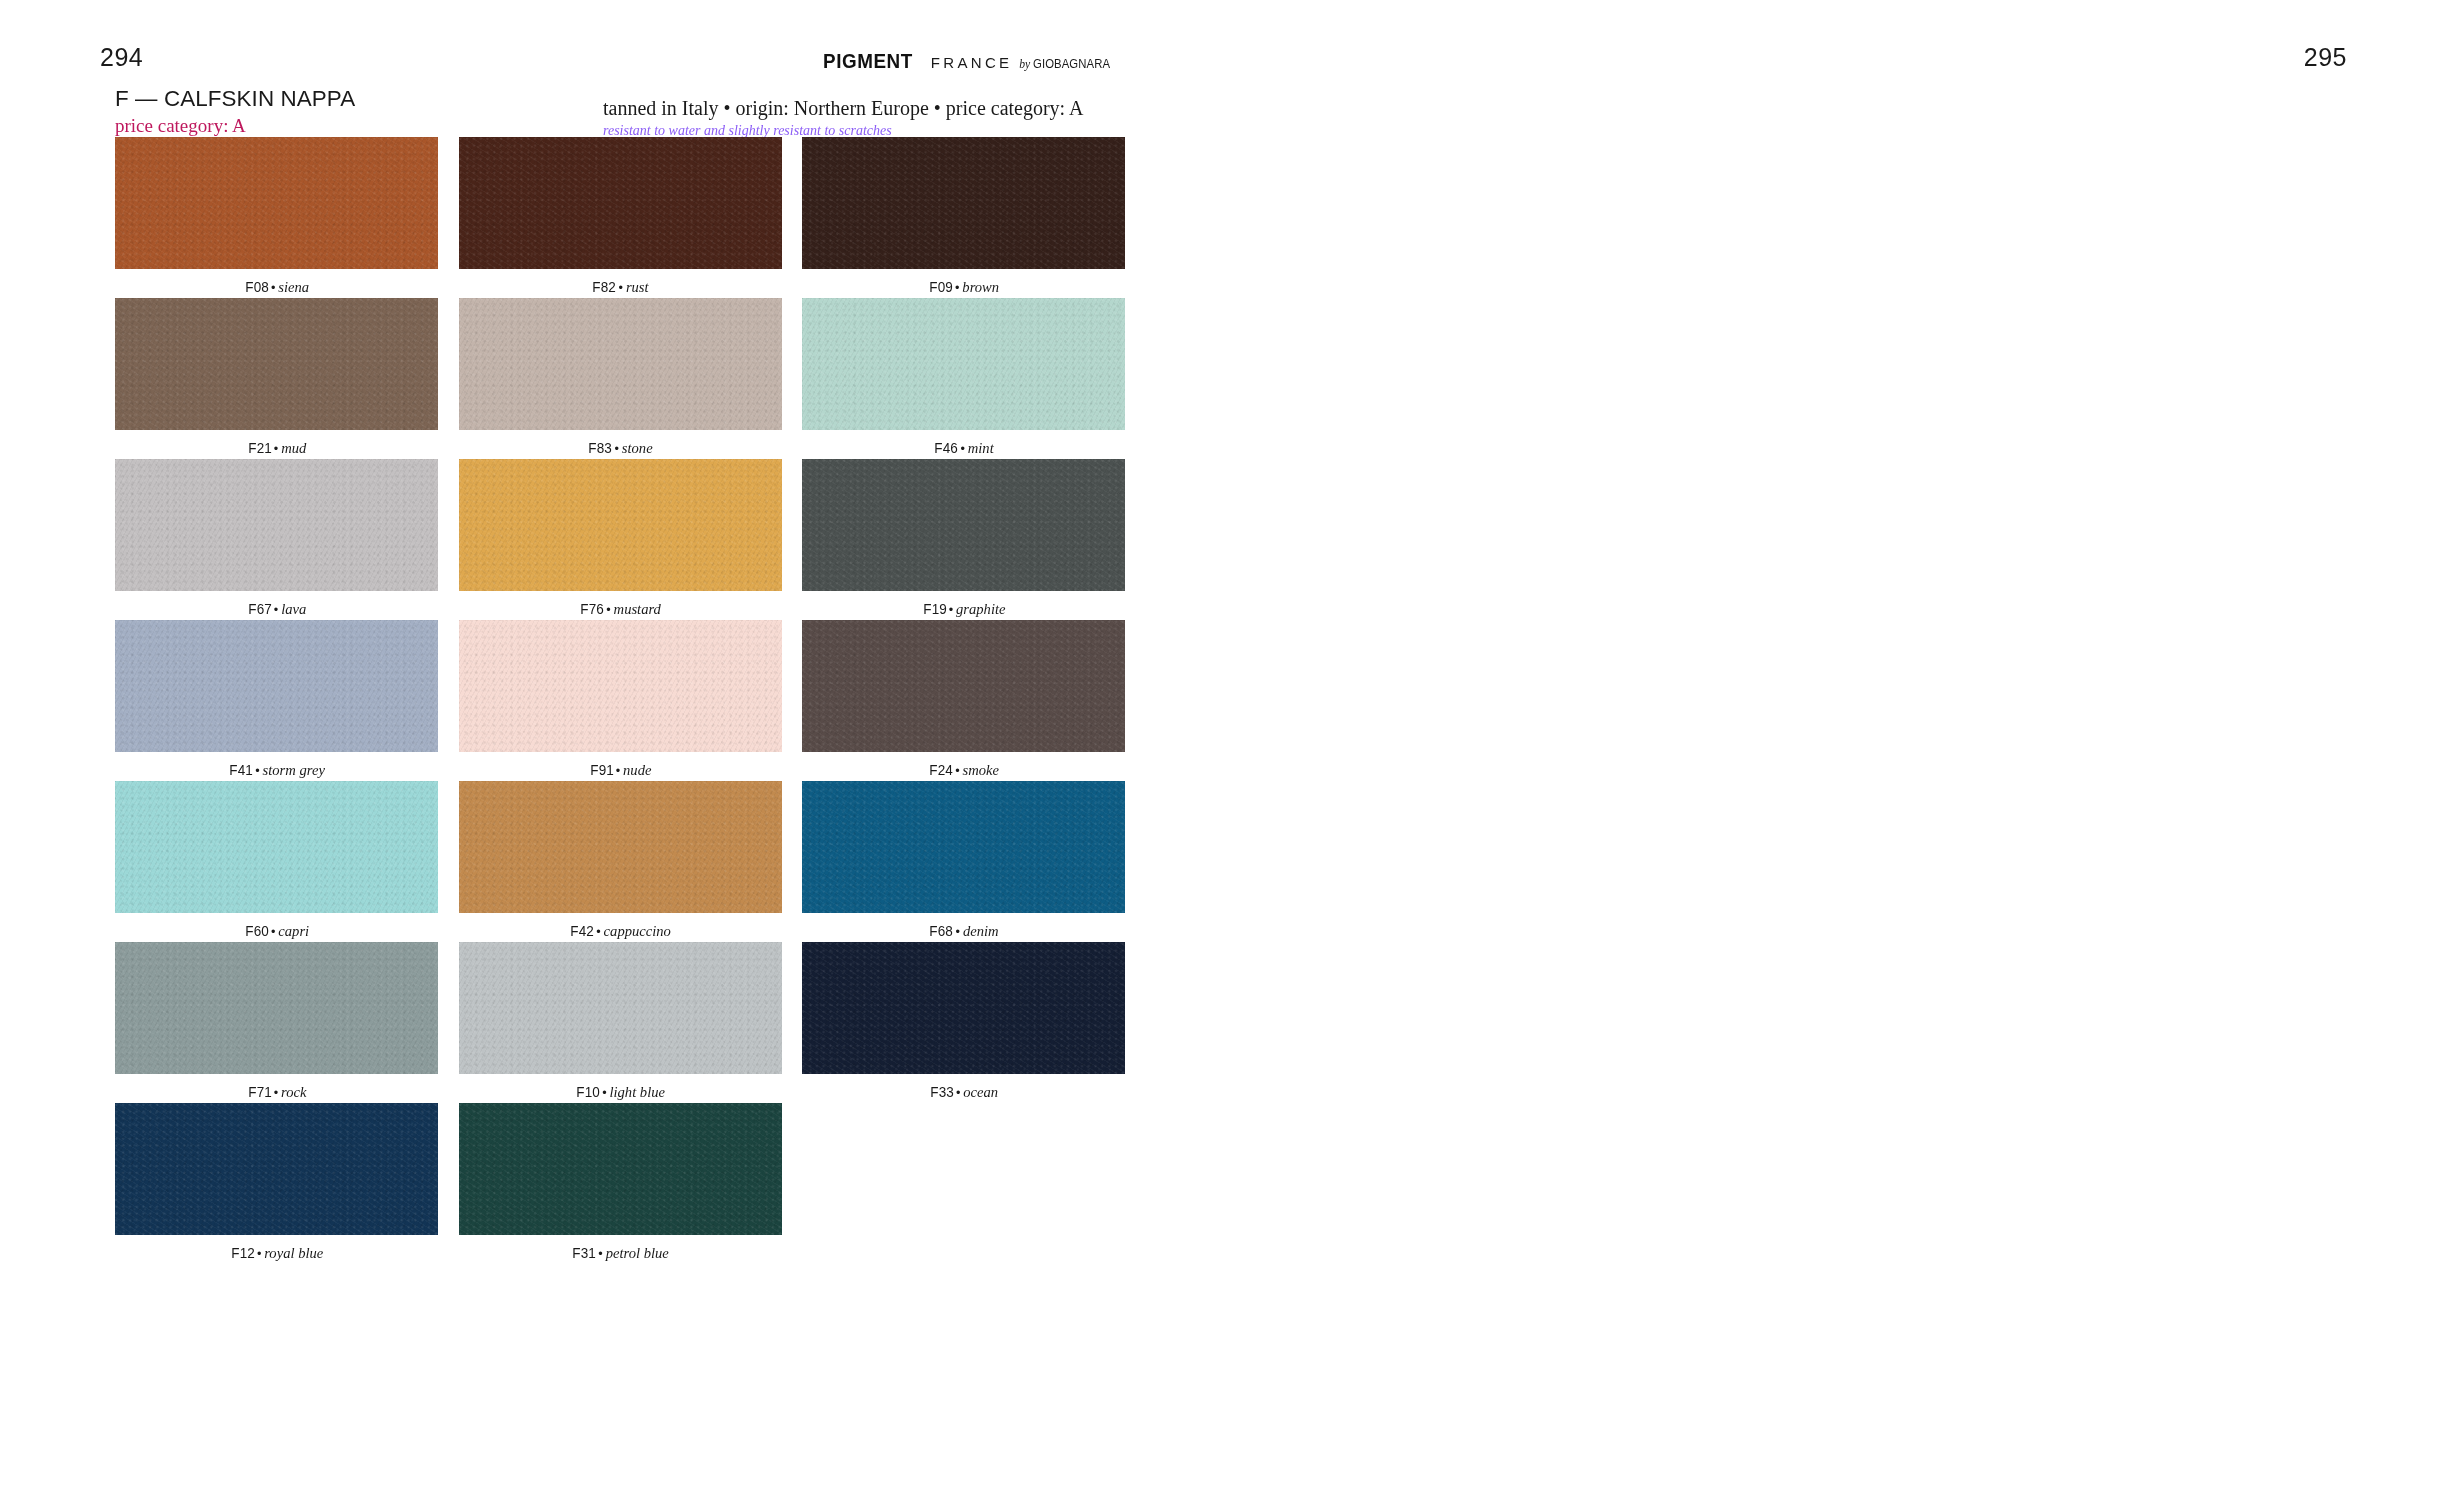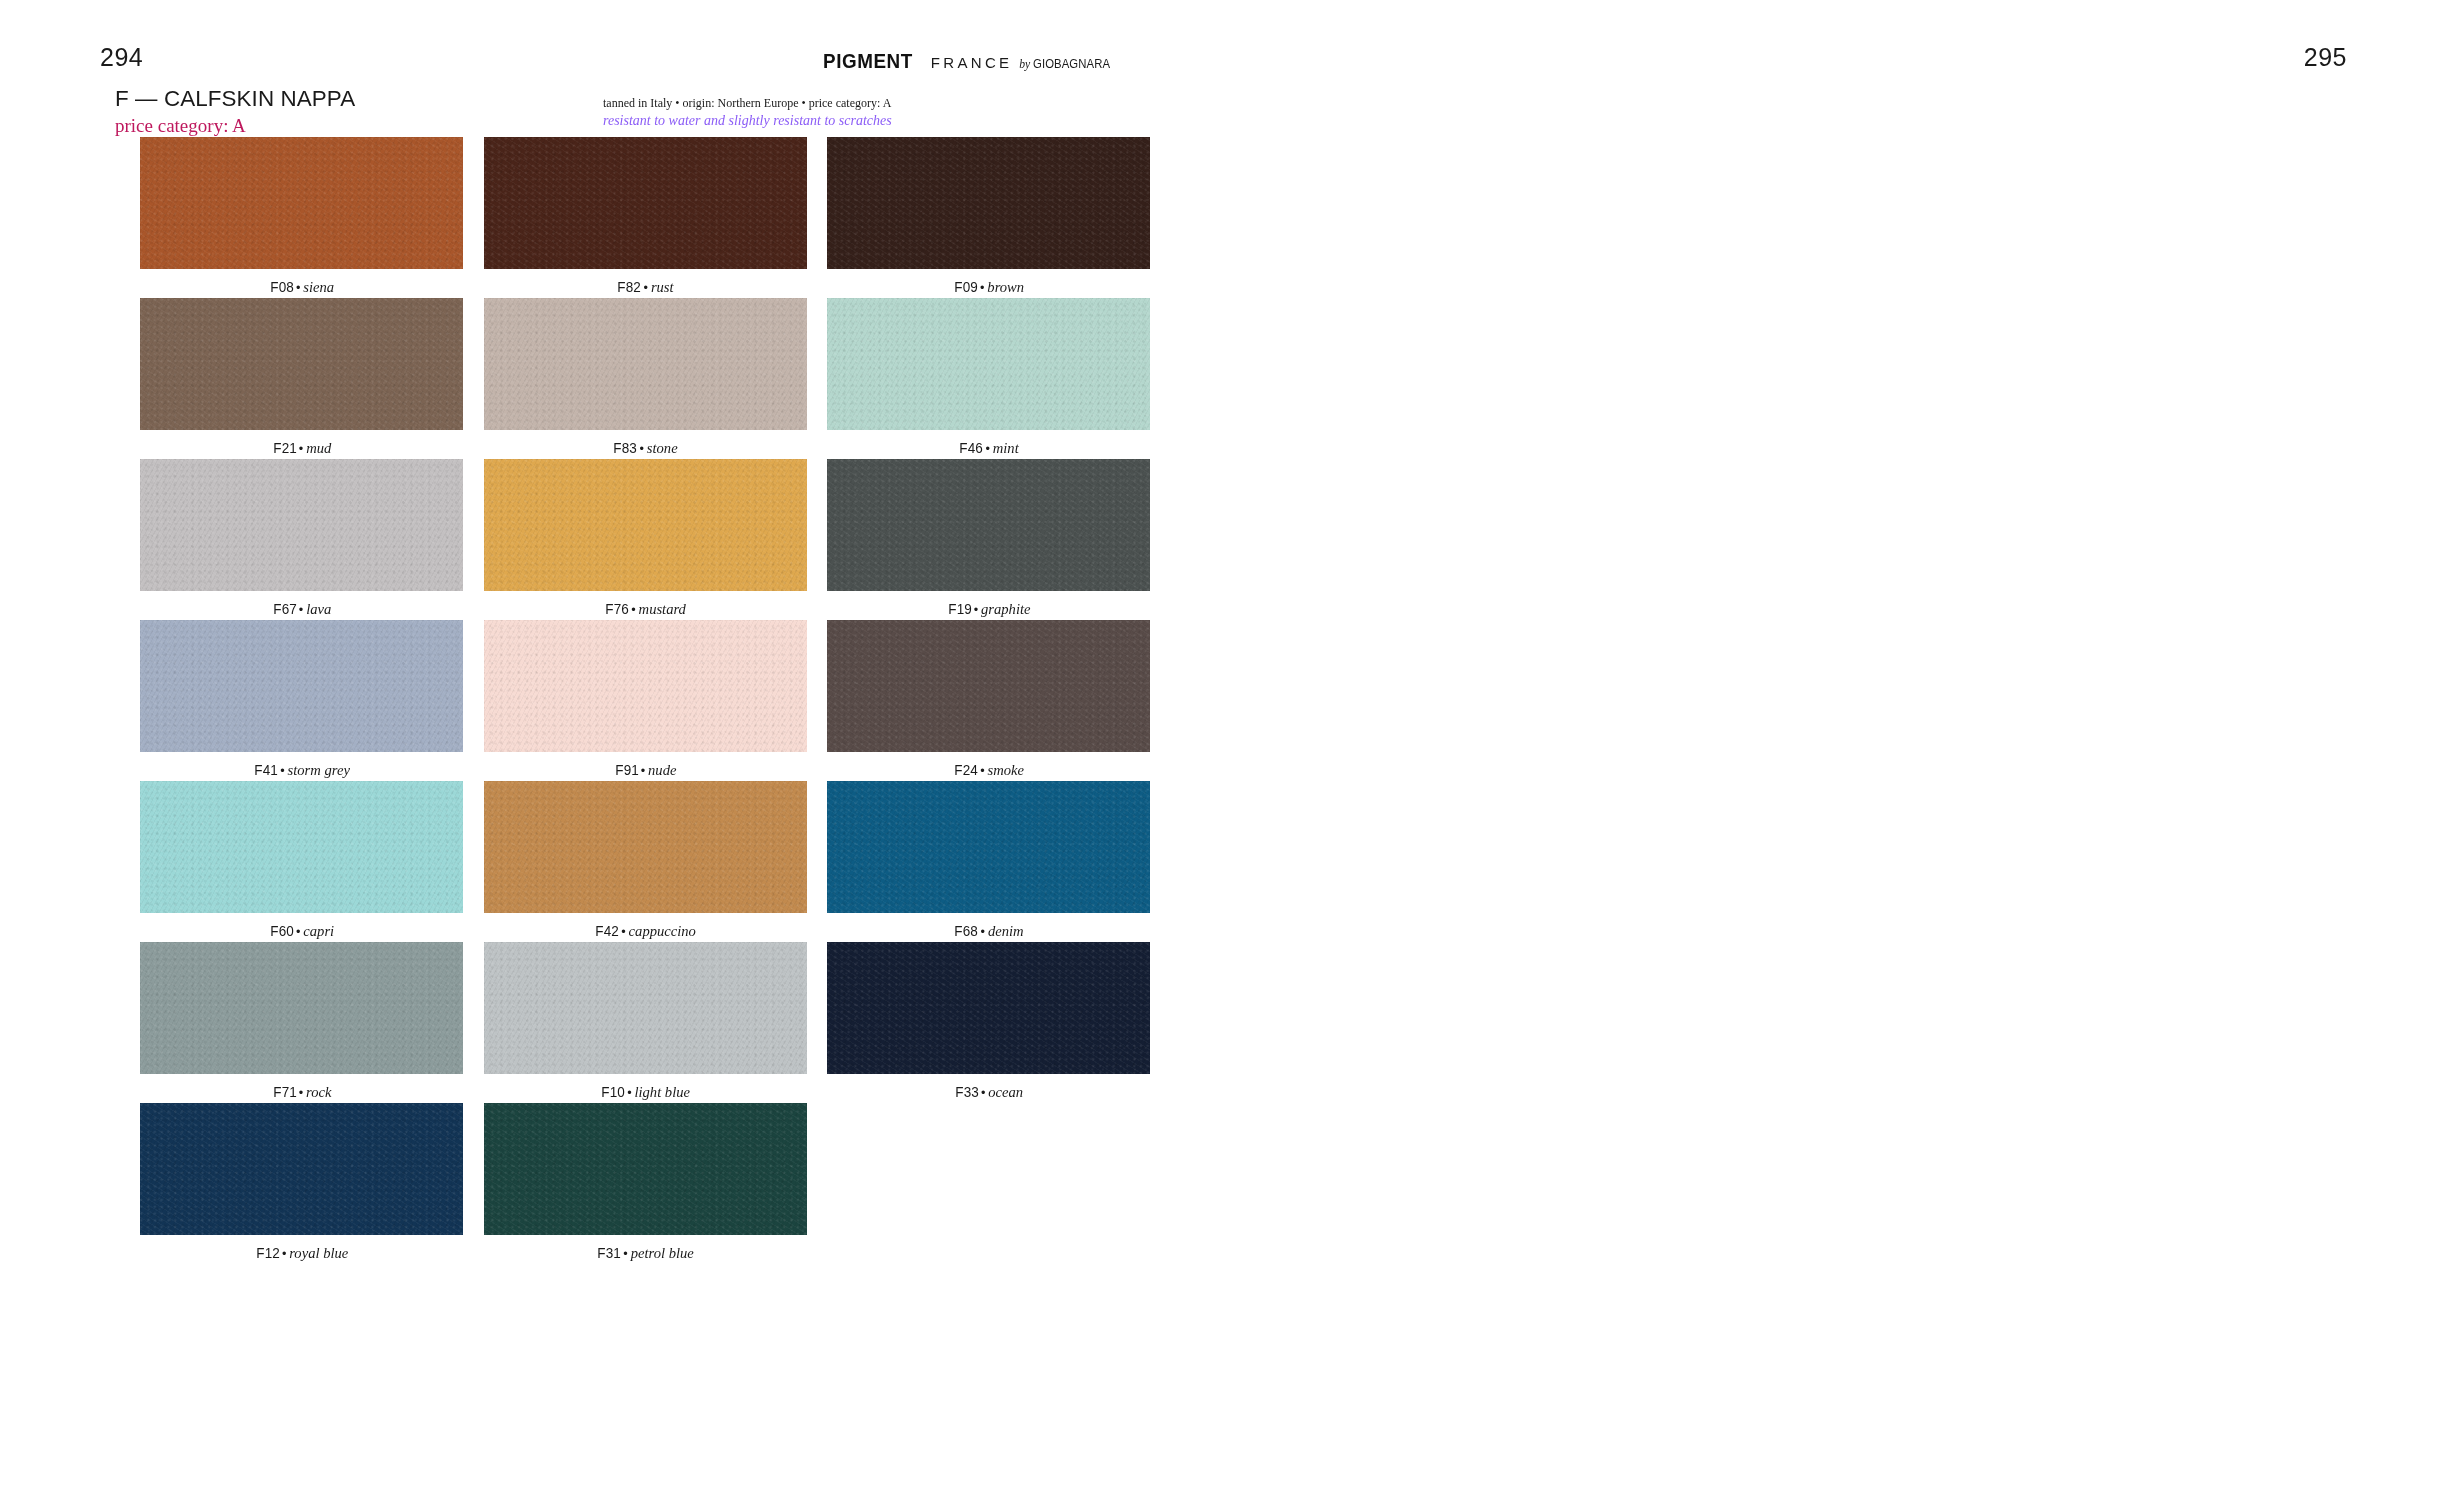--- a/index.html
+++ b/index.html
@@ -116,21 +116,21 @@
   }
 
   .meta-block {
     position: absolute;
     top: 96px;
   }
   .page-left .meta-block { left: 603px; }
 
   .meta-line1 {
     font-family: "Liberation Serif", serif;
-    font-size: 12px;
+    font-size: 20px;
     line-height: 1.25;
     color: #1a1a1a;
     white-space: nowrap;
   }
   .meta-line2 {
     font-family: "Liberation Serif", serif;
     font-style: italic;
     font-size: 14px;
     line-height: 1.3;
     color: #8b5cf6;
@@ -146,21 +146,20 @@
     grid-template-columns: repeat(3, 323px);
     column-gap: 20.5px;
     row-gap: 0;
   }
   .page-left .swatch-grid { left: 115px; }
 
   .swatch-cell {
     width: 295px;
     height: 161px;
     position: relative;
-    margin-left: 25px;
   }
 
   .swatch-chip {
     width: 323px;
     height: 132px;
     position: relative;
     overflow: hidden;
   }
   
   .swatch-chip::before {

